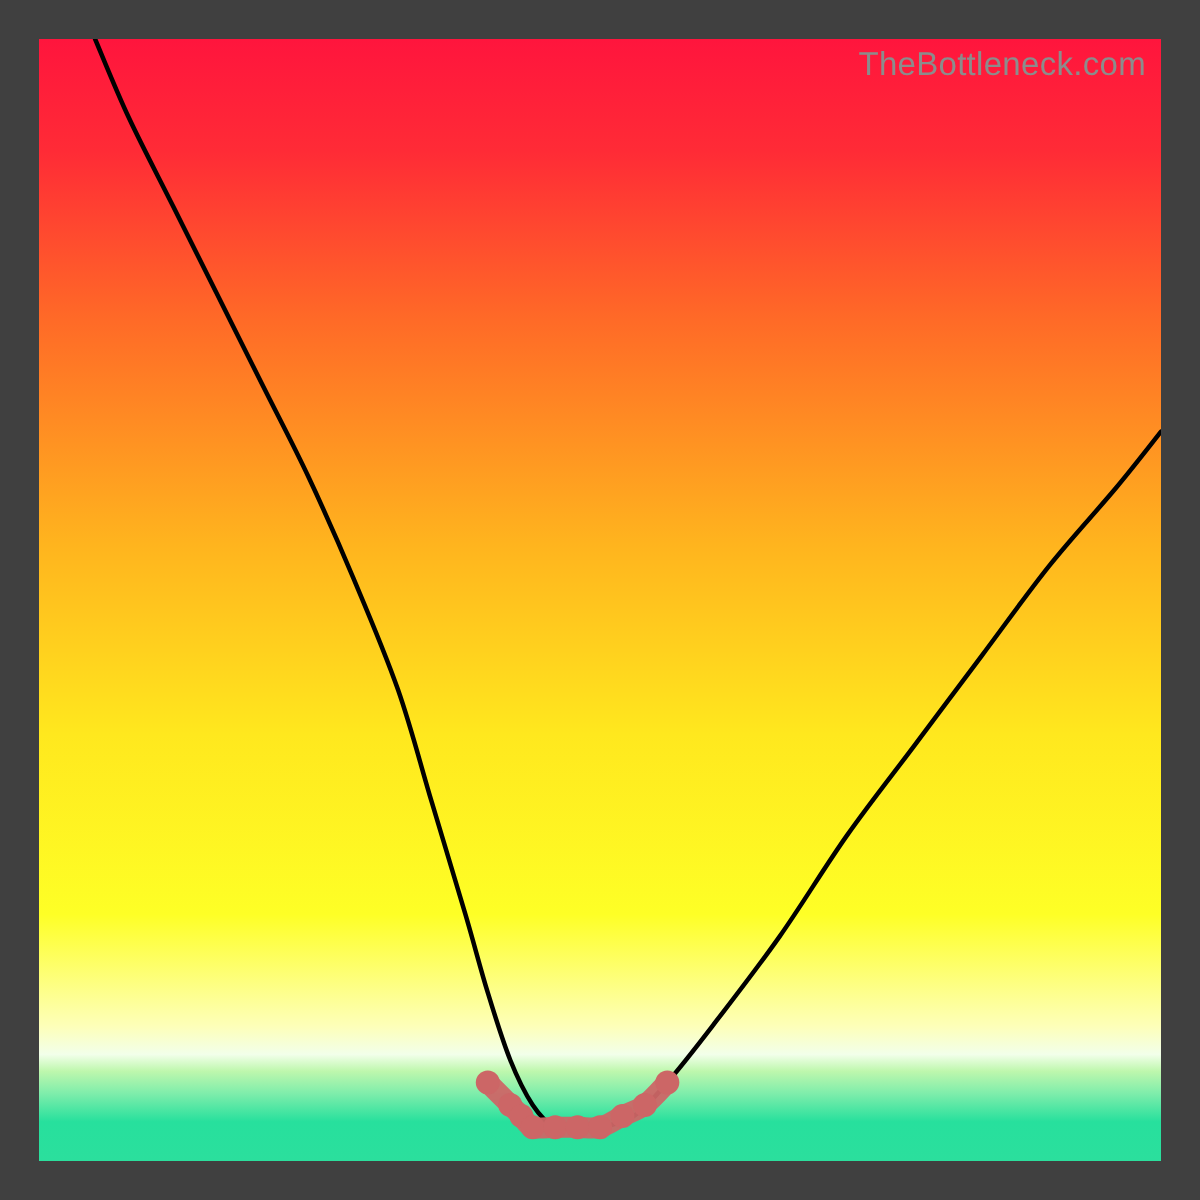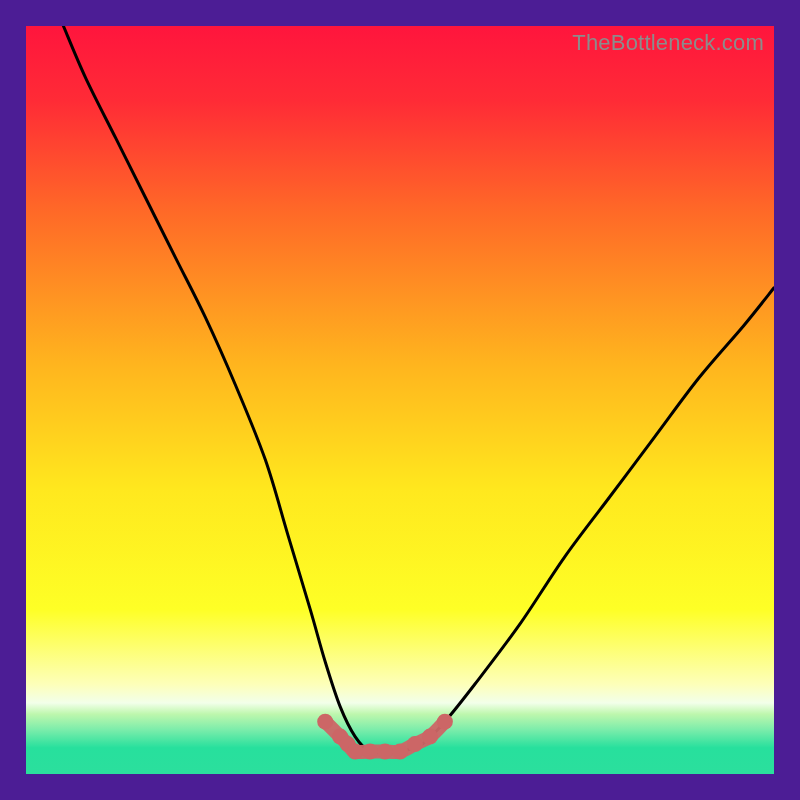--- a/index.html
+++ b/index.html
@@ -9,21 +9,21 @@
     height: 800px;
     background: #000;
     overflow: hidden;
   }
   .frame {
     position: absolute;
     left: 0;
     top: 0;
     width: 800px;
     height: 800px;
-    background: #4c1d95;
+    background: #404040;
     text-align: right;
   }
   .plot {
     position: absolute;
     left: 26px;
     top: 26px;
     width: 748px;
     height: 748px;
     overflow: hidden;
   }

